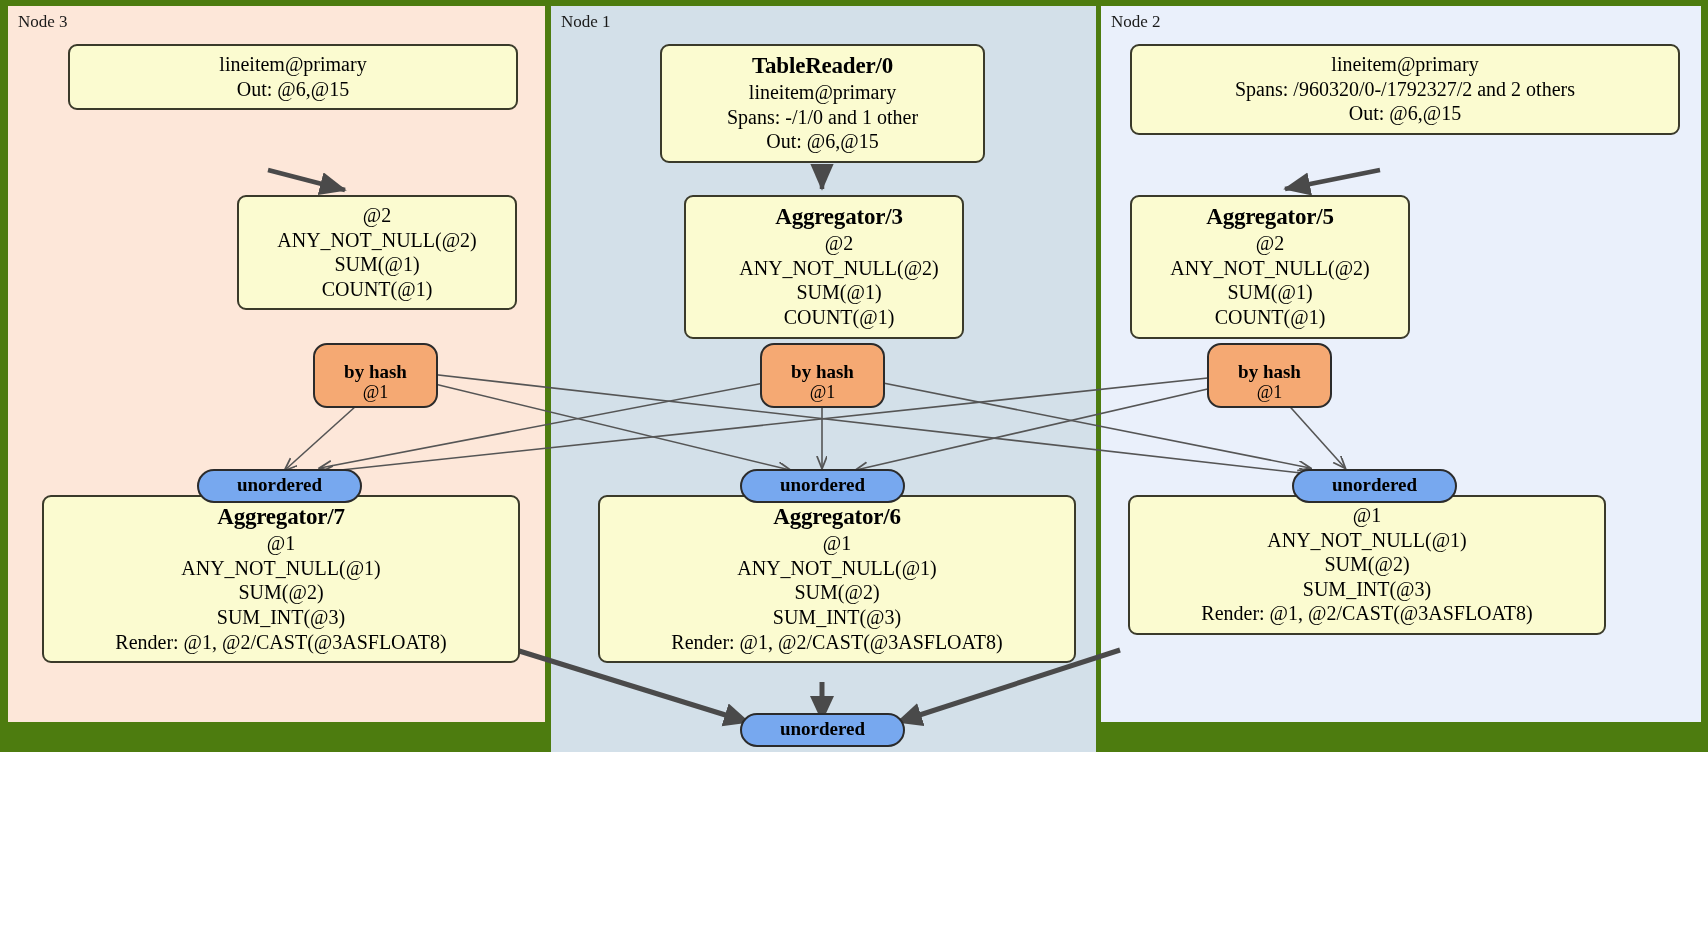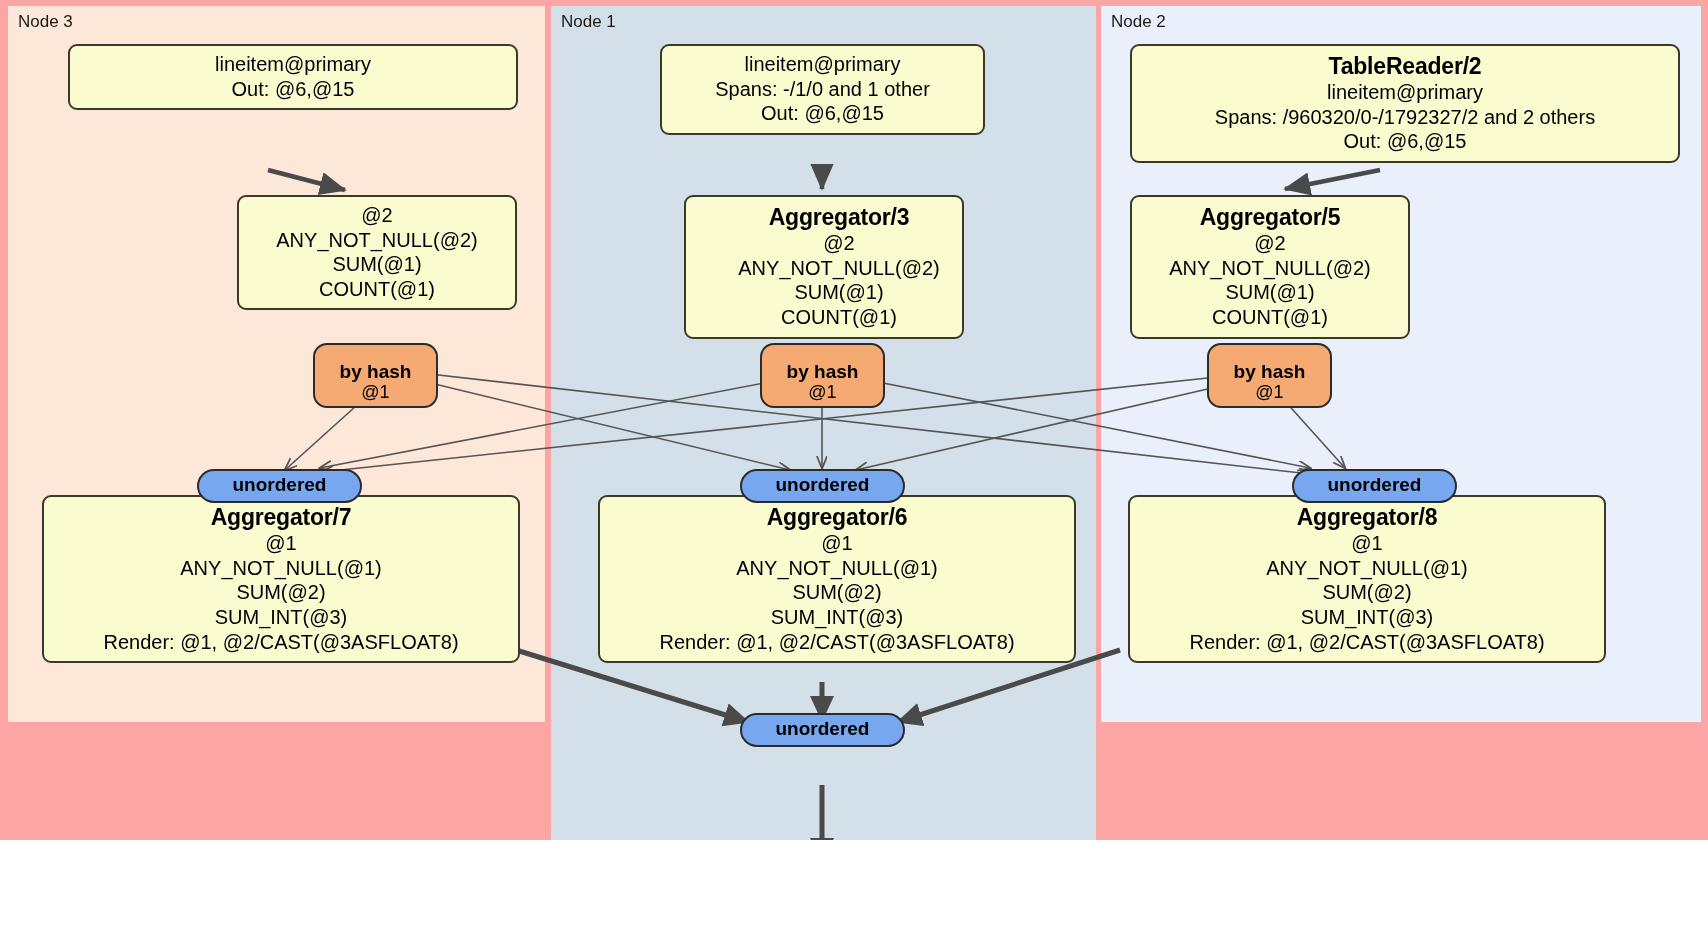--- a/index.html
+++ b/index.html
@@ -3,23 +3,23 @@
 <meta charset="utf-8">
 <style>
   html, body {
     margin: 0;
     padding: 0;
     background: #ffffff;
   }
   #canvas {
     position: relative;
     width: 1708px;
-    height: 840px;
-    background: #fca5a5;
-    font-family: Liberation Sans, sans-serif;
+    height: 752px;
+    background: #4d7c0f;
+    font-family: Liberation Serif, serif;
     overflow: hidden;
   }
   
   .node-group {
     position: absolute;
     box-sizing: border-box;
   }
   .node-label {
     position: absolute;
     top: 6px;
@@ -176,27 +176,27 @@
       <path d="M 822,785 L 822,862"></path>
     </g>
   </svg>
 
   <div class="proc-box" style="left:68px; top:44px; width:450px;">
     <div class="proc-line">lineitem@primary</div>
     <div class="proc-line">Out: @6,@15</div>
   </div>
 
   <div class="proc-box" style="left:660px; top:44px; width:325px;">
+    <div class="proc-title">TableReader/0</div>
     <div class="proc-line">lineitem@primary</div>
     <div class="proc-line">Spans: -/1/0 and 1 other</div>
     <div class="proc-line">Out: @6,@15</div>
   </div>
 
   <div class="proc-box" style="left:1130px; top:44px; width:550px;">
-    <div class="proc-title">TableReader/2</div>
     <div class="proc-line">lineitem@primary</div>
     <div class="proc-line">Spans: /960320/0-/1792327/2 and 2 others</div>
     <div class="proc-line">Out: @6,@15</div>
   </div>
 
   <div class="proc-box" style="left:237px; top:195px; width:280px;">
     <div class="proc-line">@2</div>
     <div class="proc-line">ANY_NOT_NULL(@2)</div>
     <div class="proc-line">SUM(@1)</div>
     <div class="proc-line">COUNT(@1)</div>
@@ -257,21 +257,20 @@
   <div class="proc-box" style="left:598px; top:495px; width:478px;text-align:center;">
     <div class="proc-title">Aggregator/6</div>
     <div class="proc-line">@1</div>
     <div class="proc-line">ANY_NOT_NULL(@1)</div>
     <div class="proc-line">SUM(@2)</div>
     <div class="proc-line">SUM_INT(@3)</div>
     <div class="proc-line">Render: @1, @2/CAST(@3ASFLOAT8)</div>
   </div>
 
   <div class="proc-box" style="left:1128px; top:495px; width:478px;">
-    <div class="proc-title">Aggregator/8</div>
     <div class="proc-line">@1</div>
     <div class="proc-line">ANY_NOT_NULL(@1)</div>
     <div class="proc-line">SUM(@2)</div>
     <div class="proc-line">SUM_INT(@3)</div>
     <div class="proc-line">Render: @1, @2/CAST(@3ASFLOAT8)</div>
   </div>
 
   <div class="badge unordered" style="left:740px; top:713px; width:165px;">
     <div class="badge-title">unordered</div>
   </div>

